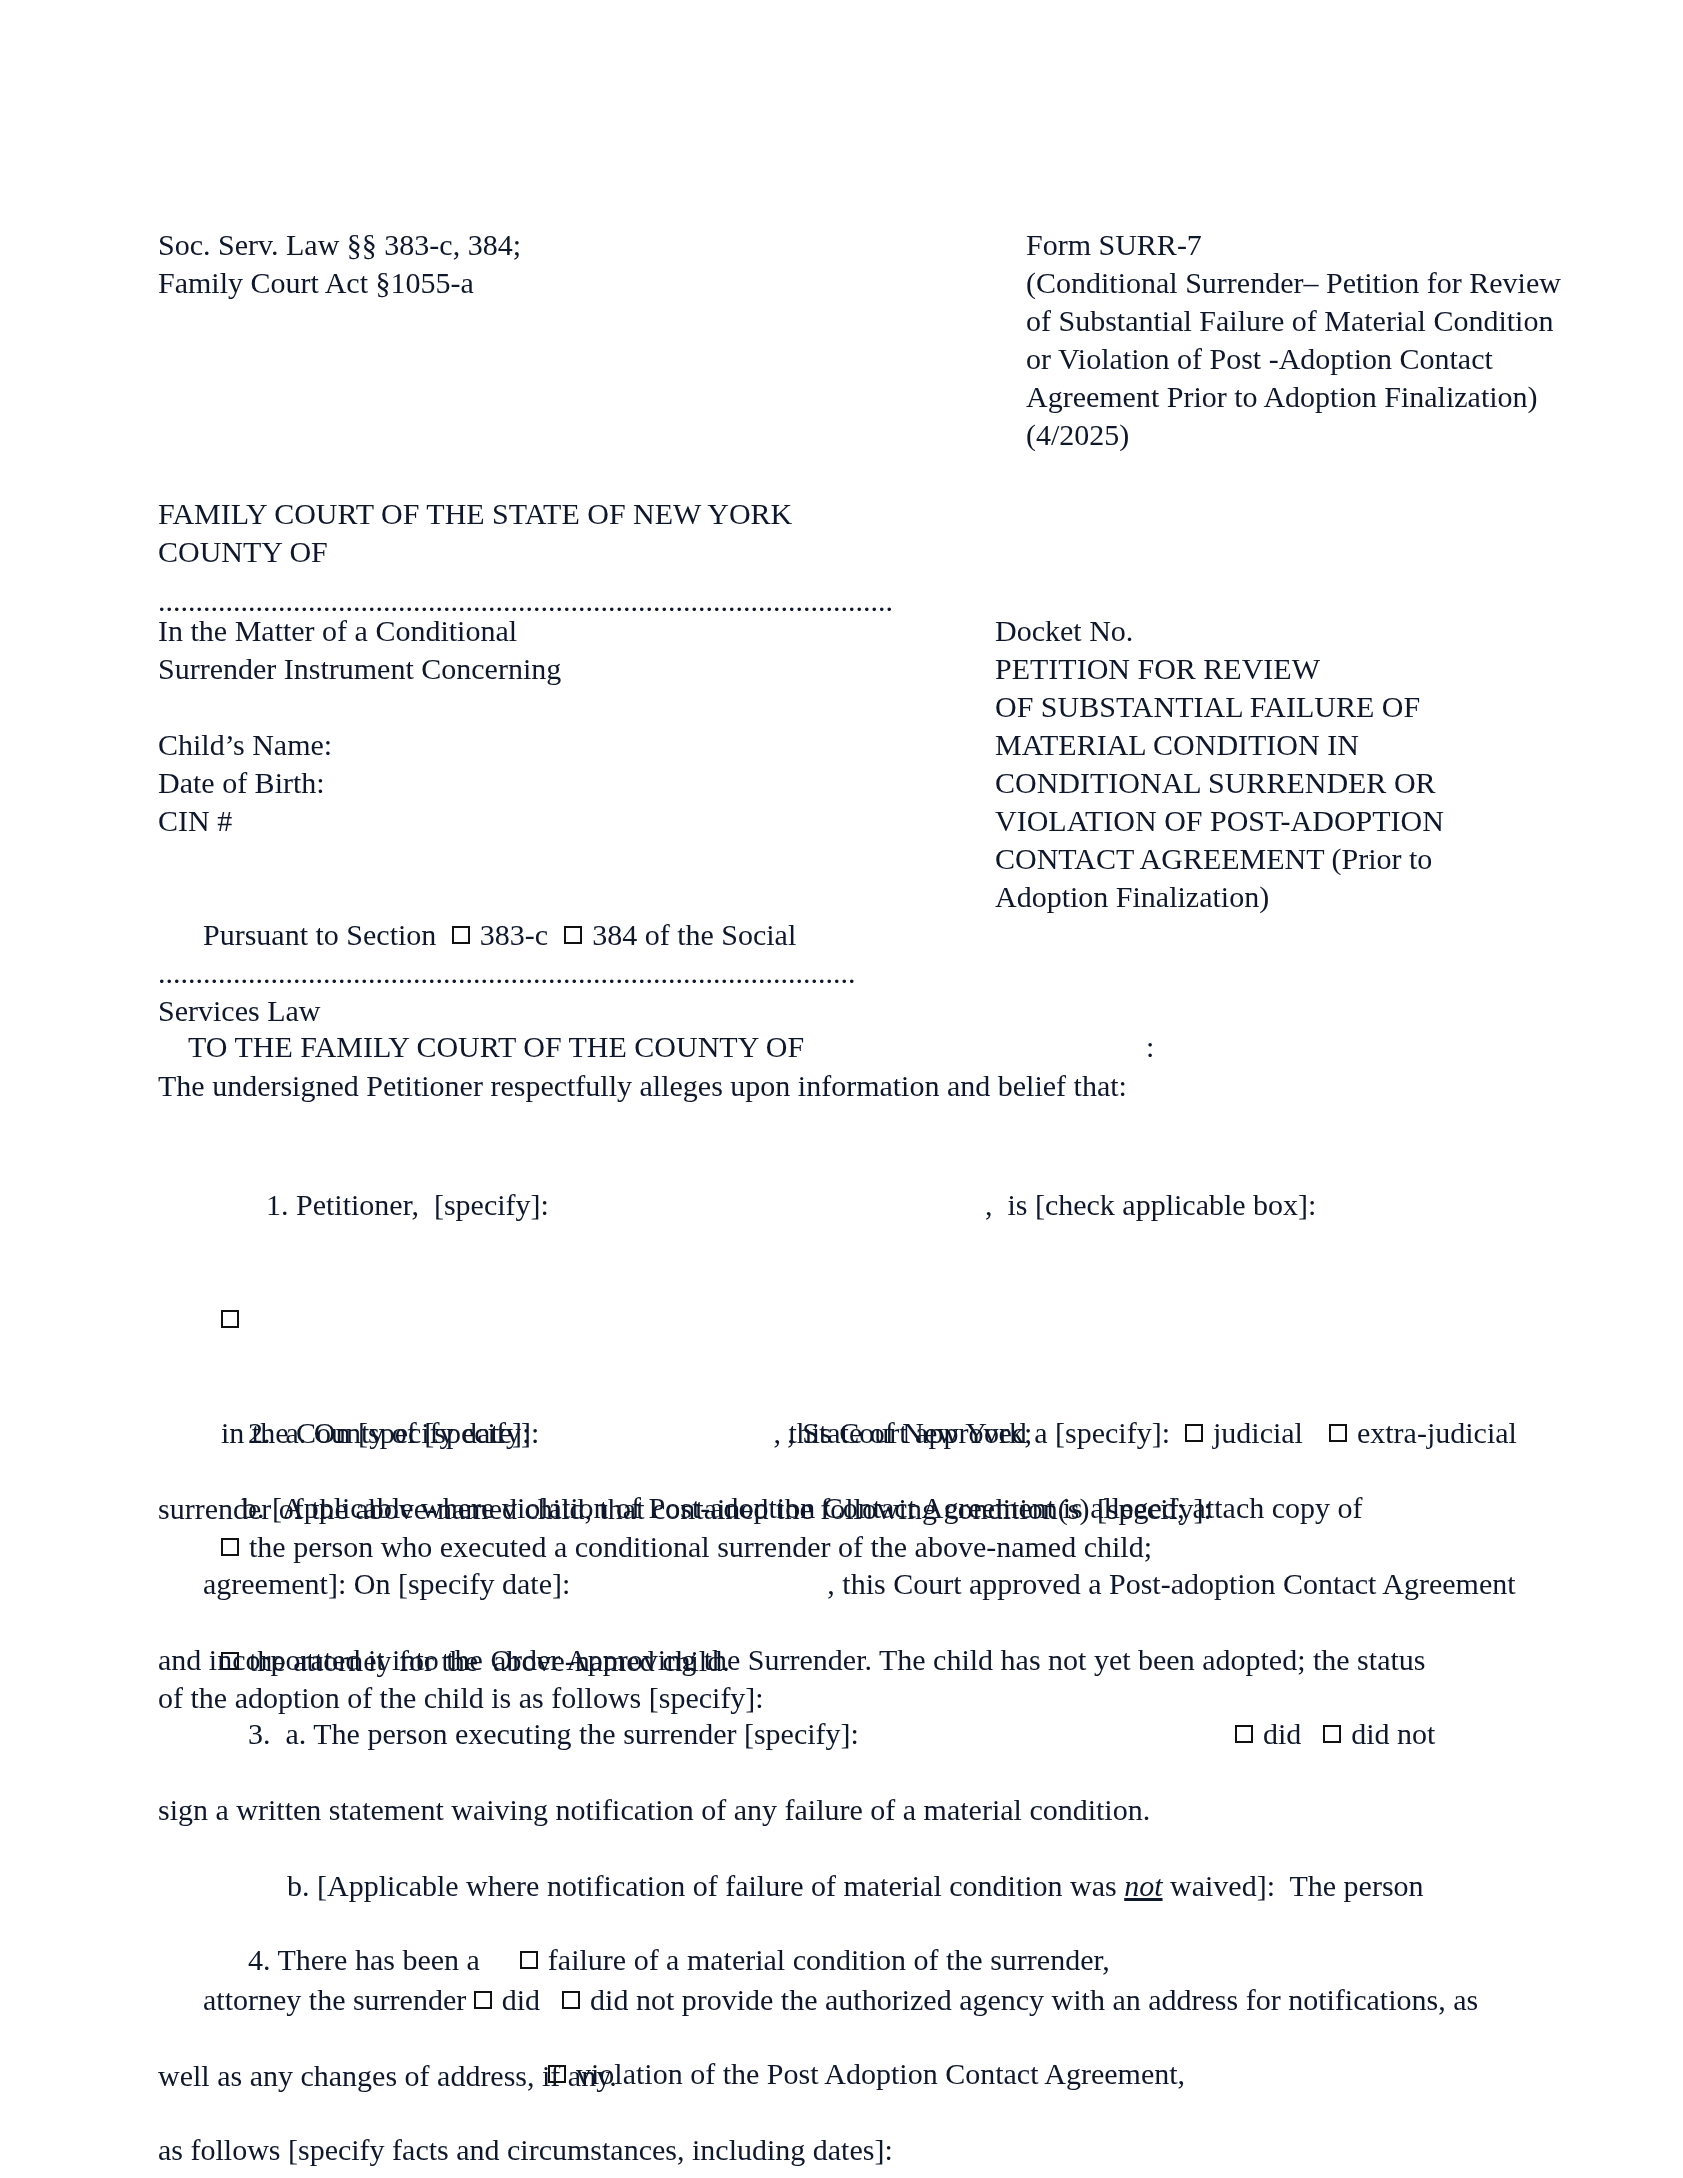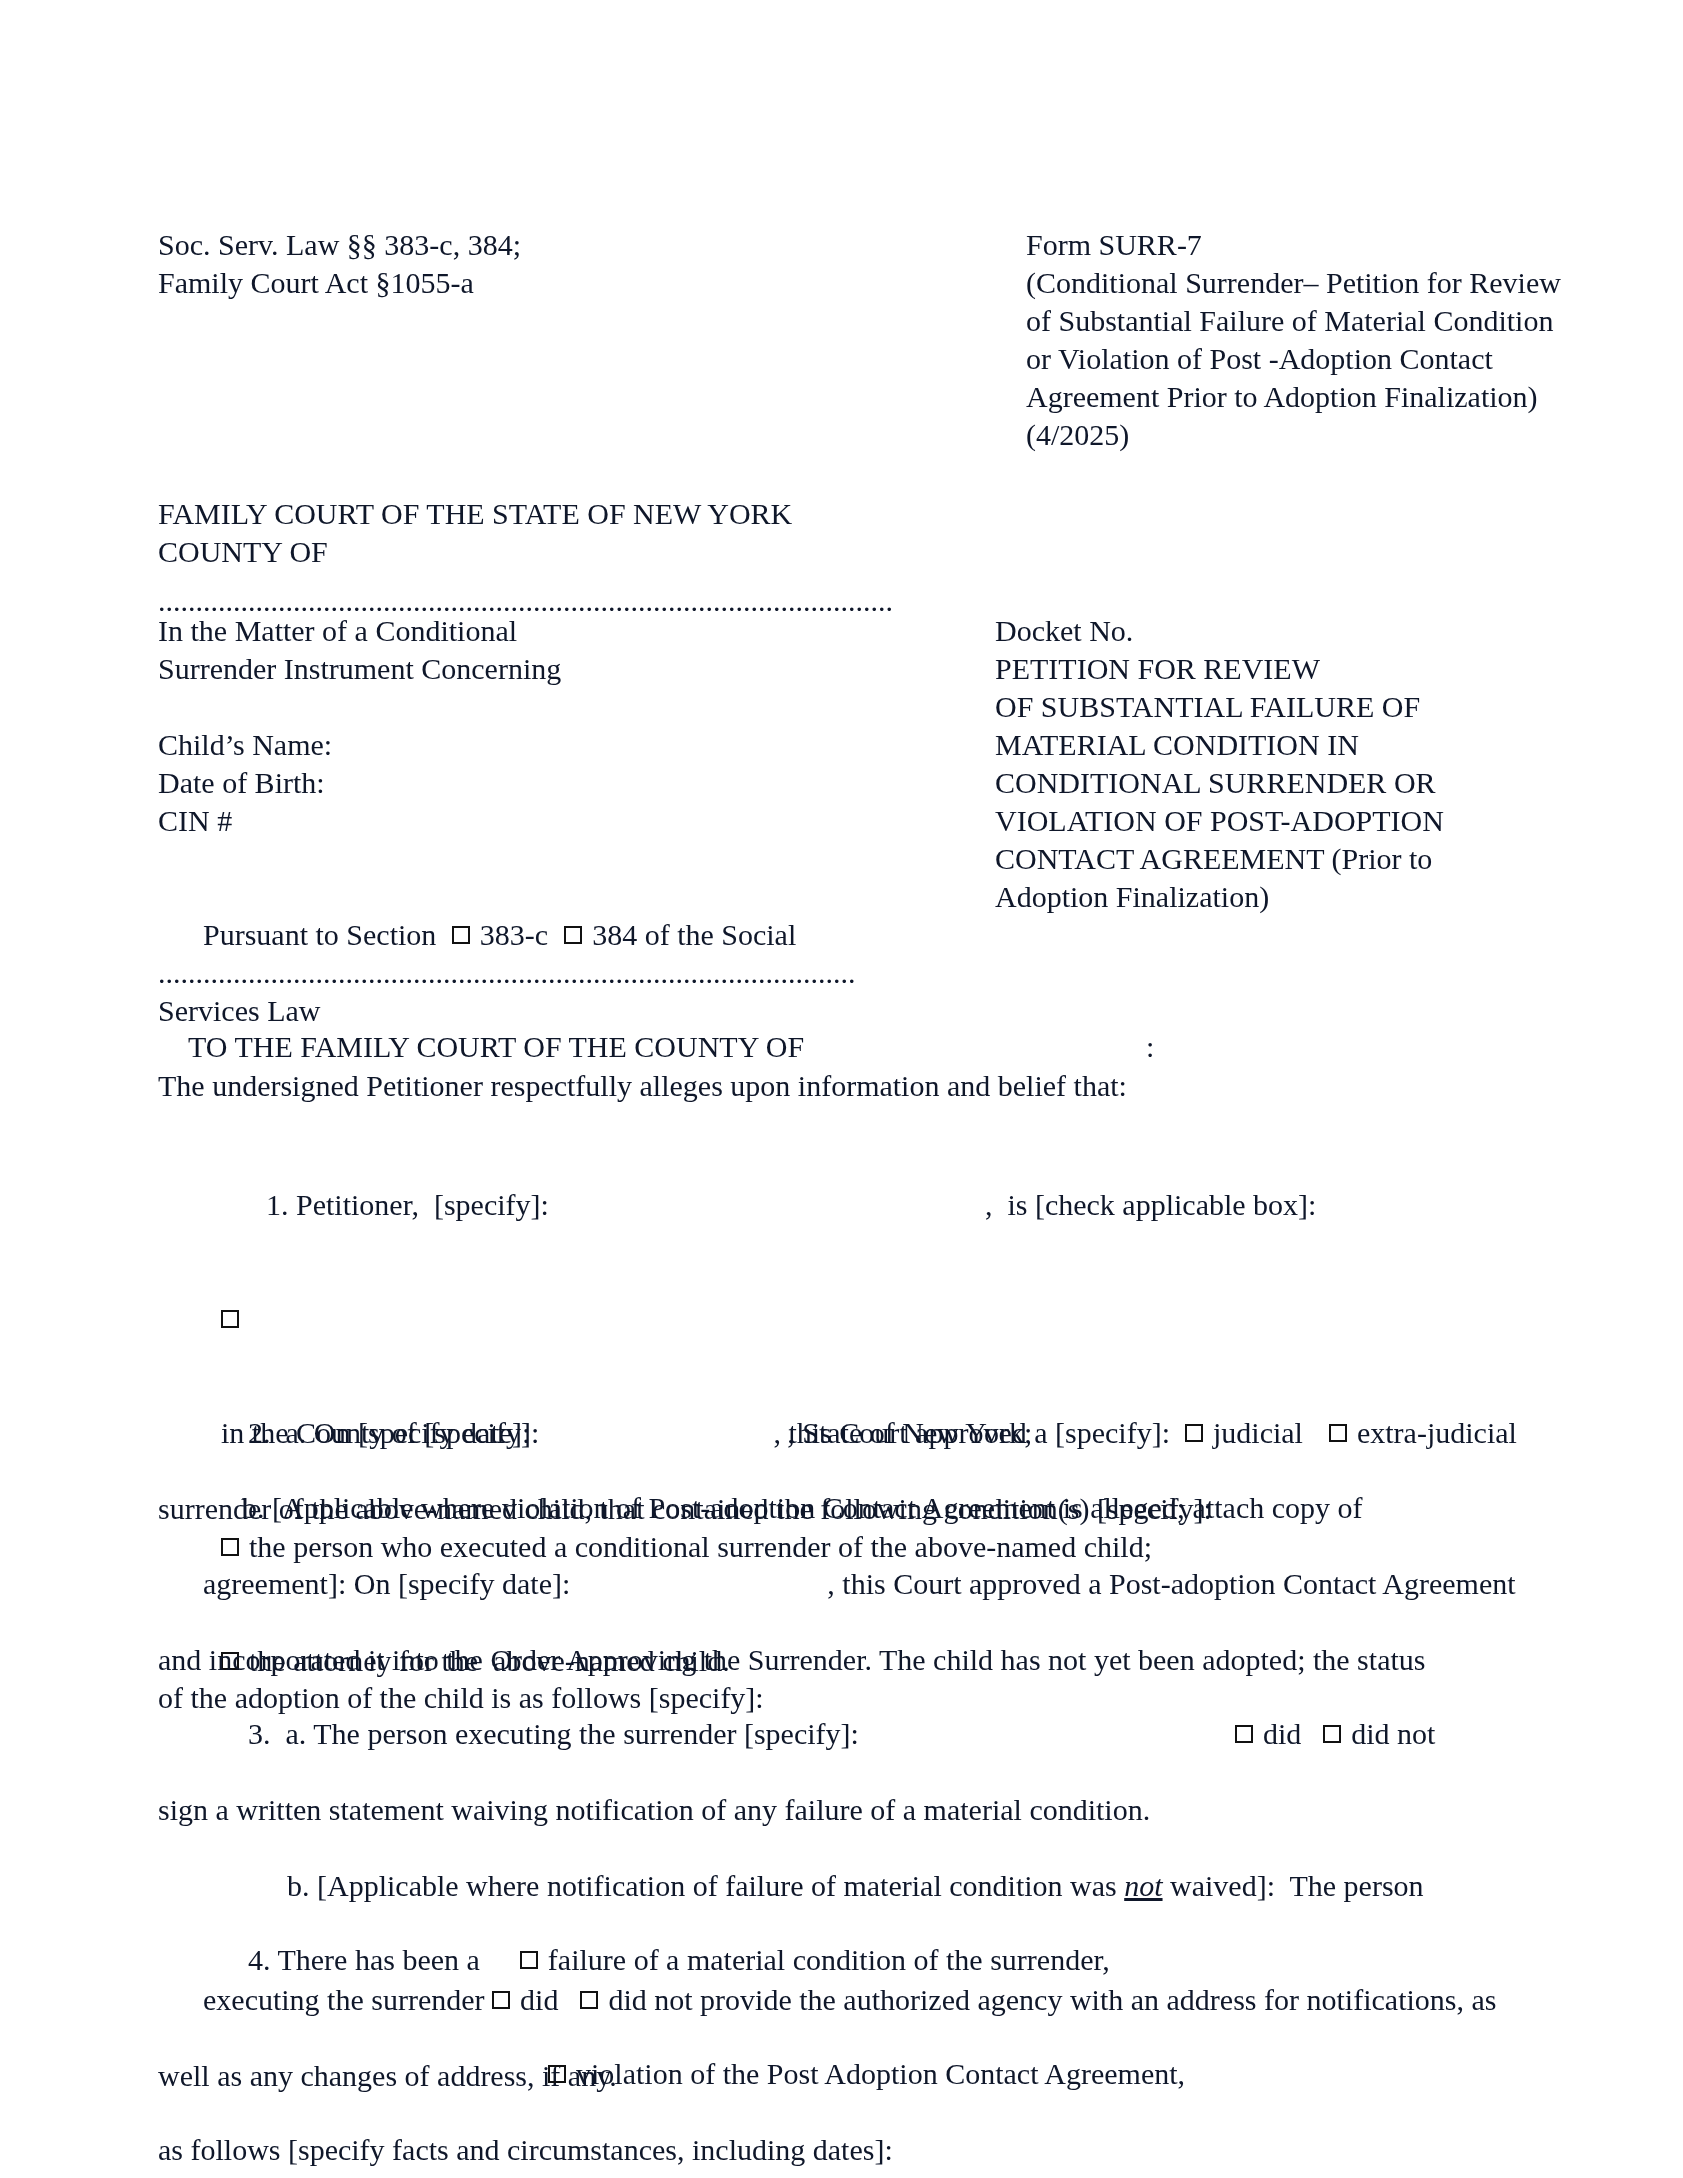--- a/index.html
+++ b/index.html
@@ -133,21 +133,21 @@
 
   <div class="abs" style="top:1677px; left:158px; width:1416px;">
     <div class="line ind1">
       <span>3.  a. The person executing the surrender [specify]:</span><span class="gap" style="width:376px;"></span><span class="cb"></span><span>did</span><span class="cb" style="margin-left:22px;"></span><span>did not</span>
     </div>
     <div class="line">sign a written statement waiving notification of any failure of a material condition.</div>
     <div class="line ind2">
       <span>b. [Applicable where notification of failure of material condition was </span><span class="u">not</span><span> waived]:  The person</span>
     </div>
     <div class="line">
-      <span>executing the surrender </span><span class="cb"></span><span>did</span><span class="cb" style="margin-left:22px;"></span><span>did not provide the authorized agency with an address for notifications, as</span>
+      <span>attorney the surrender </span><span class="cb"></span><span>did</span><span class="cb" style="margin-left:22px;"></span><span>did not provide the authorized agency with an address for notifications, as</span>
     </div>
     <div class="line">well as any changes of address, if any.</div>
   </div>
 
   <div class="abs" style="top:1903px; left:158px; width:1416px;">
     <div class="line ind1">
       <span>4. There has been a</span><span class="gap" style="width:40px;"></span><span class="cb"></span><span>failure of a material condition of the surrender,</span>
     </div>
     <div class="line" style="padding-left:345px;">
       <span class="cb"></span><span>violation of the Post Adoption Contact Agreement,</span>

